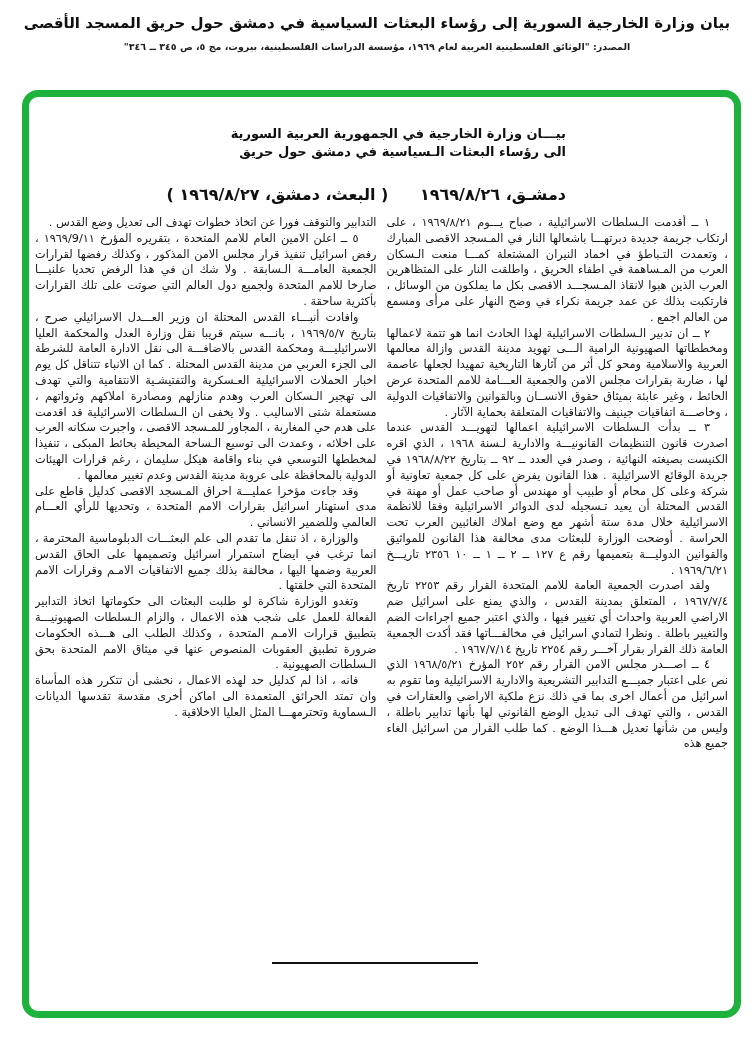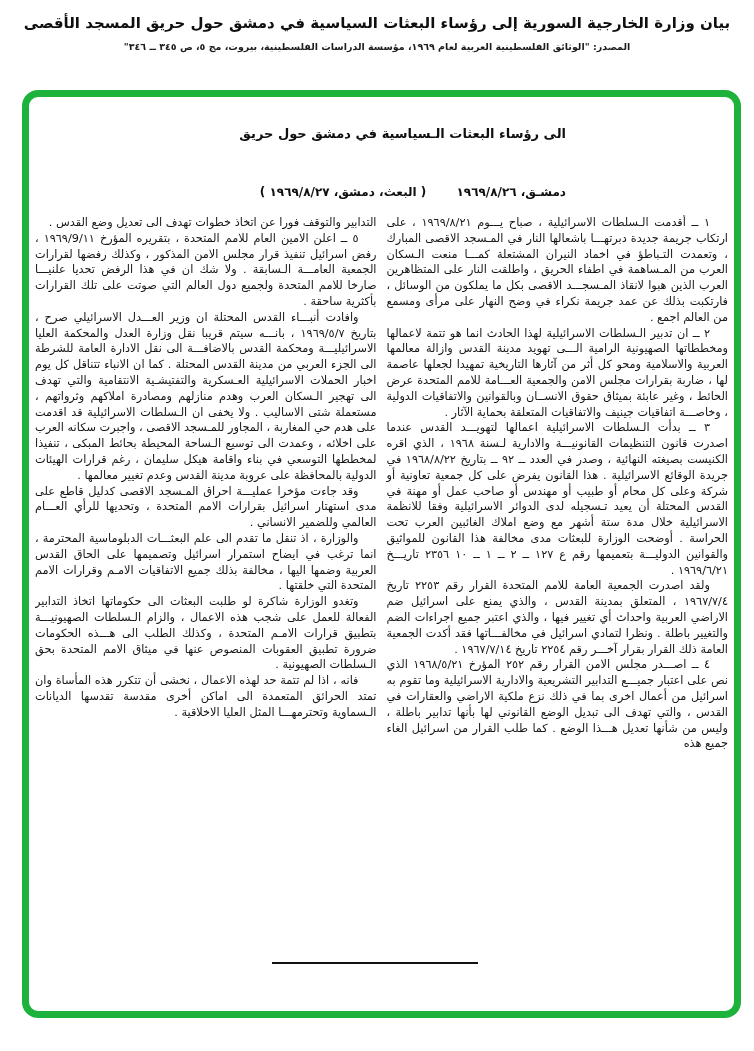--- a/index.html
+++ b/index.html
@@ -22,21 +22,21 @@
 
   .doc-title{
     position:absolute;top:28px;right:168px;width:348px;
     font-size:13px;font-weight:bold;line-height:18px;color:#101010;
     text-align:justify;
   }
   .doc-title .t-line{display:block;}
 
   .dateline{
     position:absolute;top:88px;right:168px;width:520px;
-    font-size:12px;font-weight:bold;white-space:nowrap;color:#101010;
+    font-size:16px;font-weight:bold;white-space:nowrap;color:#101010;
   }
   .dateline .pub{margin-right:26px;}
 
   .columns{
     position:absolute;top:118px;right:6px;left:6px;bottom:8px;
     display:flex;flex-direction:row;gap:10px;overflow:hidden;
   }
   .col{width:344px;font-size:11.3px;font-weight:normal;line-height:15.8px;
     text-align:justify;color:#161616;}
   .col p{margin:0;text-indent:18px;}
@@ -53,20 +53,21 @@
 
   <div class="top-header">
     <div class="top-title">بيان وزارة الخارجية السورية إلى رؤساء البعثات السياسية في دمشق حول حريق المسجد  الأقصى</div>
     <div class="top-source">المصدر: "الوثائق الفلسطينية العربية لعام ١٩٦٩، مؤسسة الدراسات الفلسطينية، بيروت، مج ٥، ص ٣٤٥ ــ ٣٤٦"</div>
   </div>
 
   <div class="frame" style="border-color: rgb(28, 178, 60);">
     <div class="frame-inner">
 
       <div class="doc-title">
+        <span class="t-line">بيـــان وزارة الخارجية في الجمهورية العربية السورية</span>
         <span class="t-line">الى رؤساء البعثات الـسياسية في دمشق حول حريق</span>
       </div>
 
       <div class="dateline">
         <span>دمشـق، ١٩٦٩/٨/٢٦</span>
         <span class="pub">( البعث، دمشق، ١٩٦٩/٨/٢٧ )</span>
       </div>
 
       <div class="columns">
 
@@ -78,21 +79,21 @@
           <p>٤ ــ اصـــدر مجلس الامن القرار رقم ٢٥٢ المؤرخ ١٩٦٨/٥/٢١ الذي نص على اعتبار جميـــع التدابير التشريعية والادارية الاسرائيلية وما تقوم به اسرائيل من أعمال اخرى بما في ذلك نزع ملكية الاراضي والعقارات في القدس ، والتي تهدف الى تبديل الوضع القانوني لها بأنها تدابير باطلة ، وليس من شأنها تعديل هـــذا الوضع . كما طلب القرار من اسرائيل الغاء جميع هذه</p>
         </div>
 
         <div class="col">
           <p class="flush">التدابير والتوقف فورا عن اتخاذ خطوات تهدف الى تعديل وضع القدس .</p>
           <p>٥ ــ اعلن الامين العام للامم المتحدة ، بتقريره المؤرخ ١٩٦٩/9/١١ ، رفض اسرائيل تنفيذ قرار مجلس الامن المذكور ، وكذلك رفضها لقرارات الجمعية العامـــة الـسابقة . ولا شك ان في هذا الرفض تحديا علنيـــا صارخا للامم المتحدة ولجميع دول العالم التي صوتت على تلك القرارات بأكثرية ساحقة .</p>
           <p>وافادت أنبـــاء القدس المحتلة ان وزير العـــدل الاسرائيلي صرح ، بتاريخ ١٩٦٩/٥/٧ ، بانـــه سيتم قريبا نقل وزارة العدل والمحكمة العليا الاسرائيليـــة ومحكمة القدس بالاضافـــة الى نقل الادارة العامة للشرطة الى الجزء العربي من مدينة القدس المحتلة . كما ان الانباء تتناقل كل يوم اخبار الحملات الاسرائيلية العـسكرية والتفتيشـية الانتقامية والتي تهدف الى تهجير الـسكان العرب وهدم منازلهم ومصادرة املاكهم وثرواتهم ، مستعملة شتى الاساليب . ولا يخفى ان الـسلطات الاسرائيلية قد اقدمت على هدم حي المغاربة ، المجاور للمـسجد الاقصى ، واجبرت سكانه العرب على اخلائه ، وعمدت الى توسيع الـساحة المحيطة بحائط المبكى ، تنفيذا لمخططها التوسعي في بناء واقامة هيكل سليمان ، رغم قرارات الهيئات الدولية بالمحافظة على عروبة مدينة القدس وعدم تغيير معالمها .</p>
           <p>وقد جاءت مؤخرا عمليـــة احراق المـسجد الاقصى كدليل قاطع على مدى استهتار اسرائيل بقرارات الامم المتحدة ، وتحديها للرأي العـــام العالمي وللضمير الانساني .</p>
           <p>والوزارة ، اذ تنقل ما تقدم الى علم البعثـــات الدبلوماسية المحترمة ، انما ترغب في ايضاح استمرار اسرائيل وتصميمها على الحاق القدس العربية وضمها اليها ، مخالفة بذلك جميع الاتفاقيات الامـم وقرارات الامم المتحدة التي خلقتها .</p>
           <p>وتغدو الوزارة شاكرة لو طلبت البعثات الى حكوماتها اتخاذ التدابير الفعالة للعمل على شجب هذه الاعمال ، والزام الـسلطات الصهيونيـــة بتطبيق قرارات الامـم المتحدة ، وكذلك الطلب الى هـــذه الحكومات ضرورة تطبيق العقوبات المنصوص عنها في ميثاق الامم المتحدة بحق الـسلطات الصهيونية .</p>
-          <p>فانه ، اذا لم تتمة حد لهذه الاعمال ، نخشى أن تتكرر هذه المأساة وان تمتد الحرائق المتعمدة الى اماكن أخرى مقدسة تقدسها الديانات الـسماوية وتحترمهـــا المثل العليا الاخلاقية .</p>
+          <p>فانه ، اذا لم كدليل حد لهذه الاعمال ، نخشى أن تتكرر هذه المأساة وان تمتد الحرائق المتعمدة الى اماكن أخرى مقدسة تقدسها الديانات الـسماوية وتحترمهـــا المثل العليا الاخلاقية .</p>
         </div>
 
       </div>
 
       <div class="footnote-line"></div>
 
     </div>
   </div>
 
 </div>

